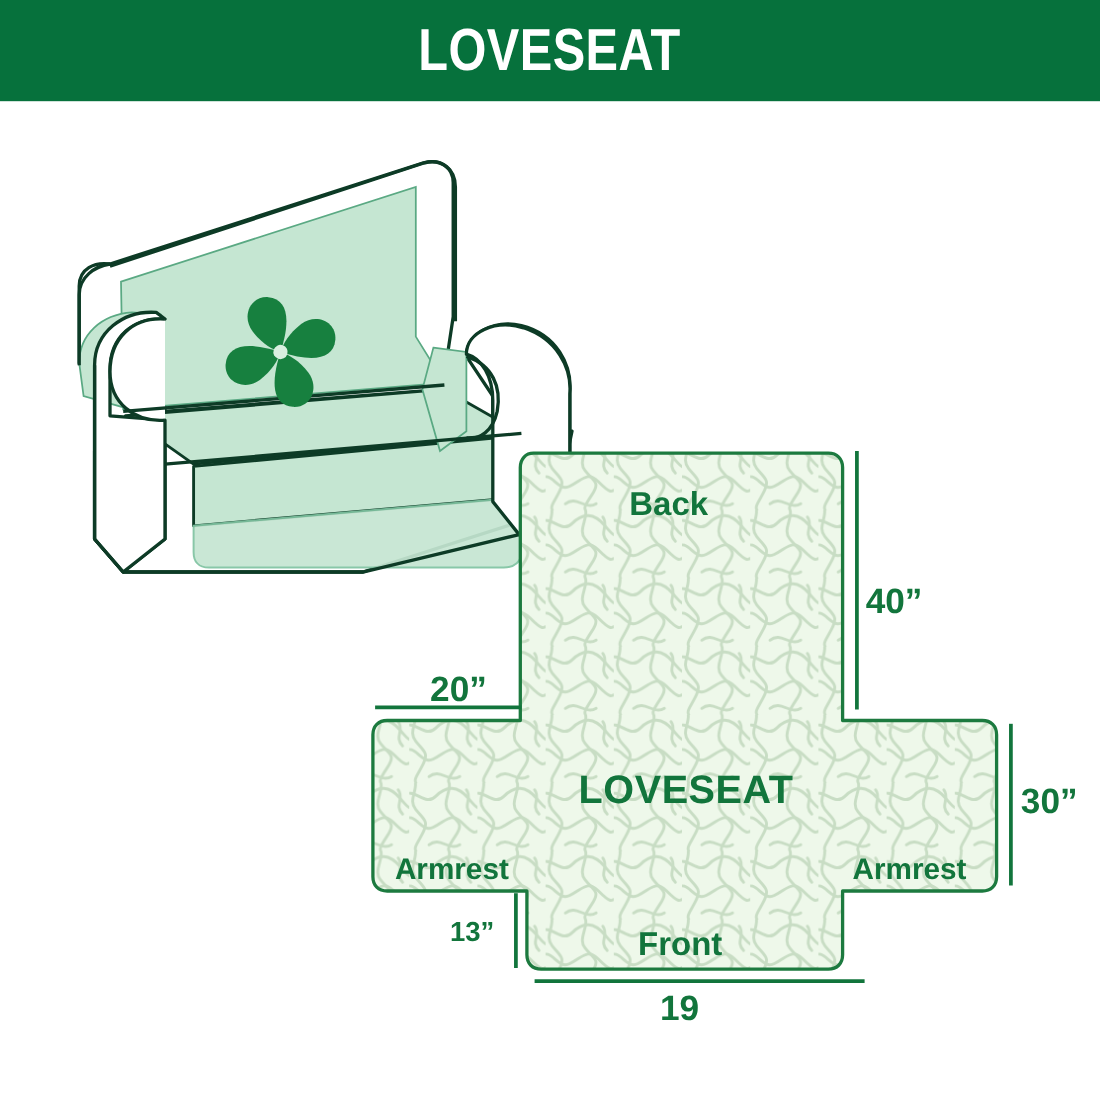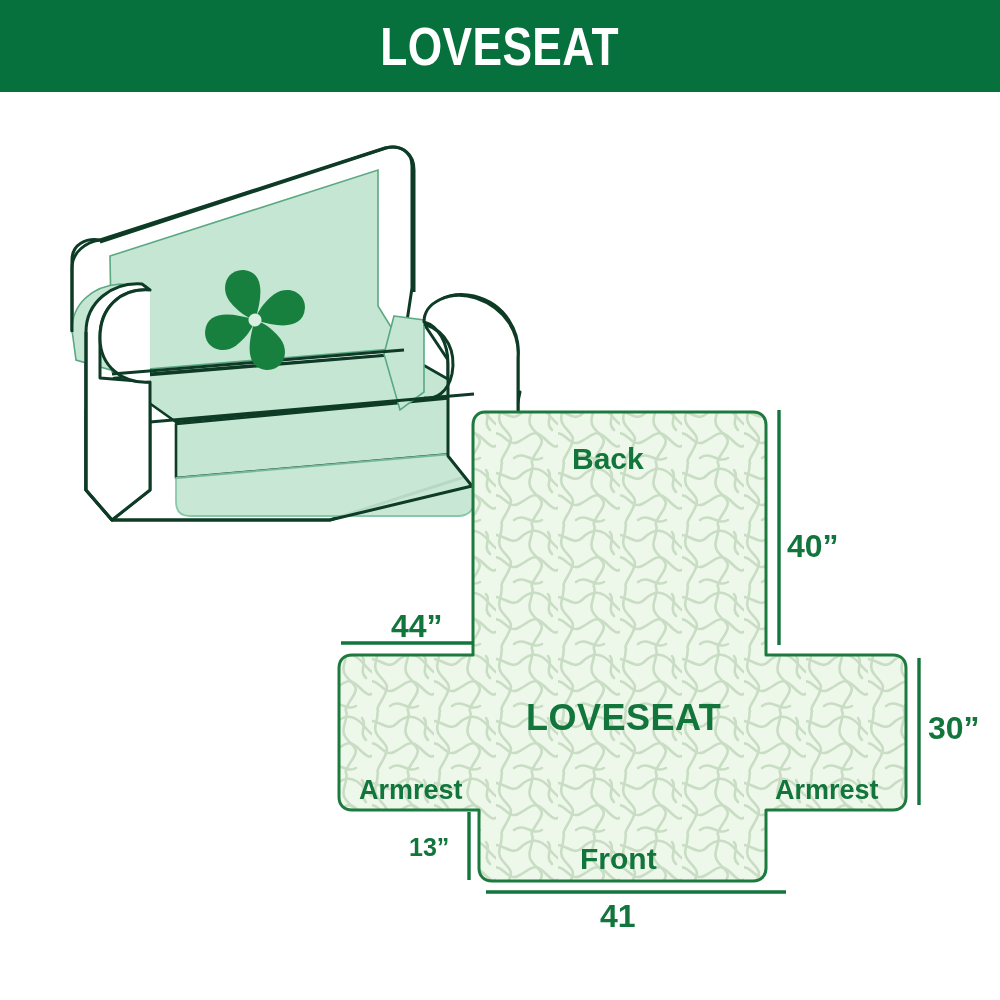--- a/index.html
+++ b/index.html
@@ -191,18 +191,18 @@
   <div class="dia-label lbl-front">Front</div>
 
   <div class="dia-label lbl-arm-left">Armrest</div>
 
   <div class="dia-label lbl-arm-right">Armrest</div>
 
   <div class="dia-label lbl-d40">40”</div>
 
   <div class="dia-label lbl-d23">30”</div>
 
-  <div class="dia-label lbl-d24">44”</div>
+  <div class="dia-label lbl-d24">20”</div>
 
   <div class="dia-label lbl-d13">13”</div>
 
-  <div class="dia-label lbl-d46">41</div>
+  <div class="dia-label lbl-d46">19</div>
 </div>
 
 </body></html>

